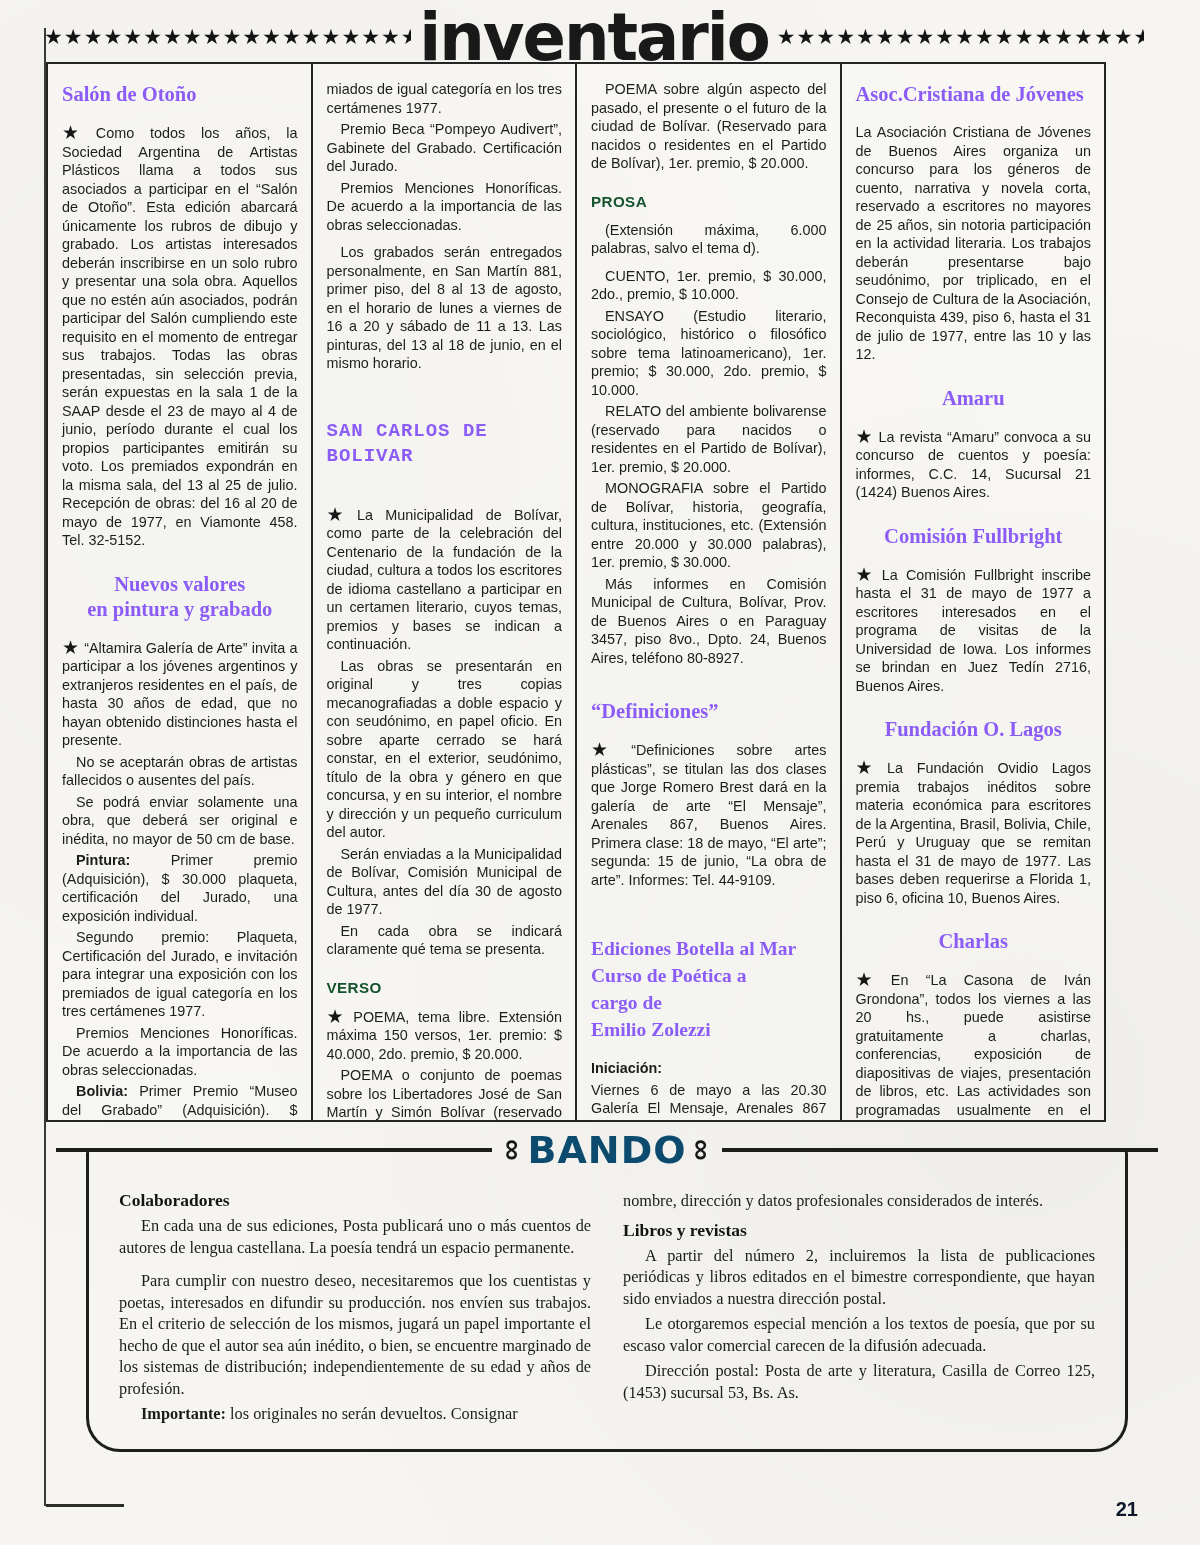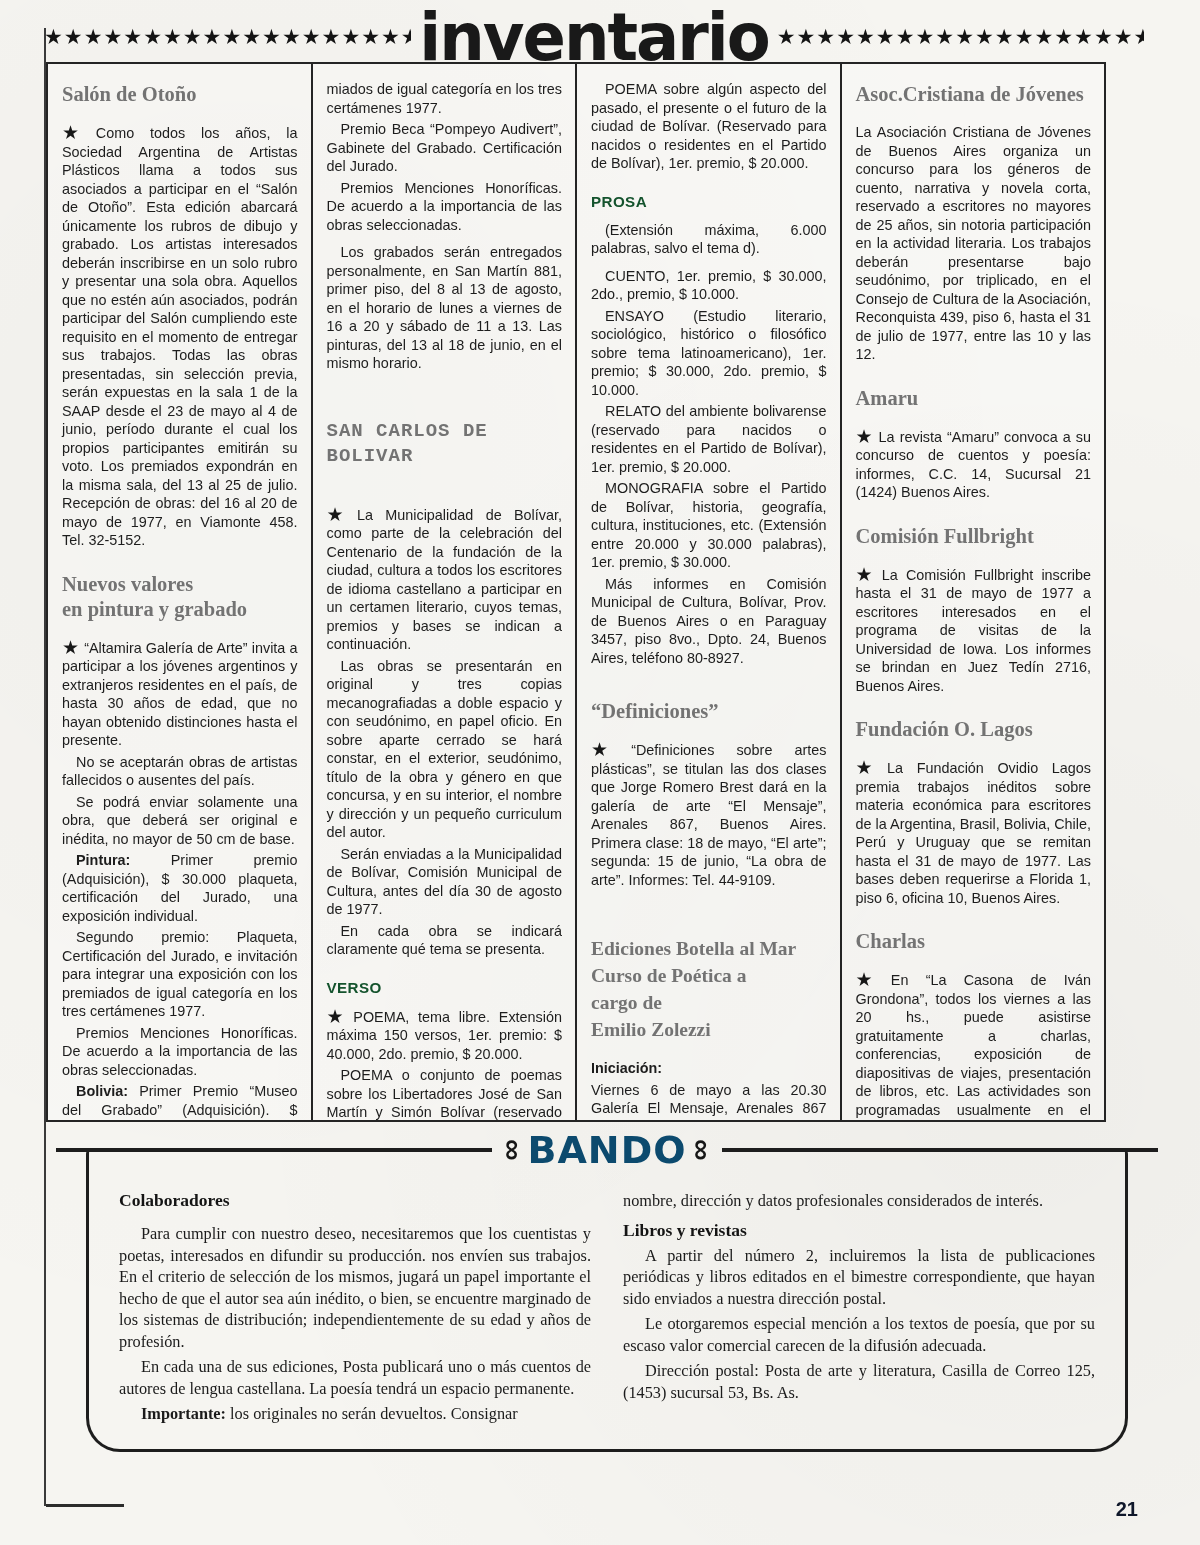--- a/index.html
+++ b/index.html
@@ -64,23 +64,23 @@
   .col p.ind { text-indent:14px; }
   .star {
     font-size:19px; line-height:18px; padding-right:5px;
     position:relative; top:1px; color:#171717;
   }
   b { font-weight:bold; }
 
   .h-serif {
     font-family:"Liberation Serif", serif; font-weight:bold;
     font-size:20.5px; line-height:25px; margin:2px 0 16px;
-    white-space:pre-line; color:#737373;
-  }
-  .h-mid   { margin-top:22px; }
+    white-space:pre-line; color:#8b5cf6;
+  }
+  .h-mid   { margin-top:22px;text-align:center; }
   .h-caps  { font-family:Liberation Mono, monospace; font-weight:bold;
              font-size:19px; letter-spacing:1px; margin:46px 0 36px; }
   .h-defs  { margin-top:32px; }
   .h-edic  { margin-top:46px; font-size:19.5px; line-height:27px; }
   .subhead {
     font-weight:bold; font-size:15.2px; letter-spacing:.4px;
     margin:20px 0 11px; color:#14532d;
   }
   .leadgap { margin-top:9px !important; }
 
@@ -223,22 +223,22 @@
         <span class="ornament">∞</span>
         <span class="bando-title">BANDO</span>
         <span class="ornament">∞</span>
       </div>
       <div class="bando-rule"></div>
     </div>
 
     <div class="bando-box">
       <div class="bando-col">
         <h3 class="bando-h">Colaboradores</h3>
+        <p class="ind">En cada una de sus ediciones, Posta publicará uno o más cuentos de autores de lengua castellana. La poesía tendrá un espacio permanente.</p>
         <p class="ind gap">Para cumplir con nuestro deseo, necesitaremos que los cuentistas y poetas, interesados en difundir su producción. nos envíen sus trabajos. En el criterio de selección de los mismos, jugará un papel importante el hecho de que el autor sea aún inédito, o bien, se encuentre marginado de los sistemas de distribución; independientemente de su edad y años de profesión.</p>
-        <p class="ind">En cada una de sus ediciones, Posta publicará uno o más cuentos de autores de lengua castellana. La poesía tendrá un espacio permanente.</p>
         <p class="ind"><b>Importante:</b> <span>los originales no serán devueltos. Consignar</span></p>
       </div>
       <div class="bando-col">
         <p>nombre, dirección y datos profesionales considerados de interés.</p>
         <h3 class="bando-h mid">Libros y revistas</h3>
         <p class="ind">A partir del número 2, incluiremos la lista de publicaciones periódicas y libros editados en el bimestre correspondiente, que hayan sido enviados a nuestra dirección postal.</p>
         <p class="ind">Le otorgaremos especial mención a los textos de poesía, que por su escaso valor comercial carecen de la difusión adecuada.</p>
         <p class="ind">Dirección postal: Posta de arte y literatura, Casilla de Correo 125, (1453) sucursal 53, Bs. As.</p>
       </div>
     </div>

